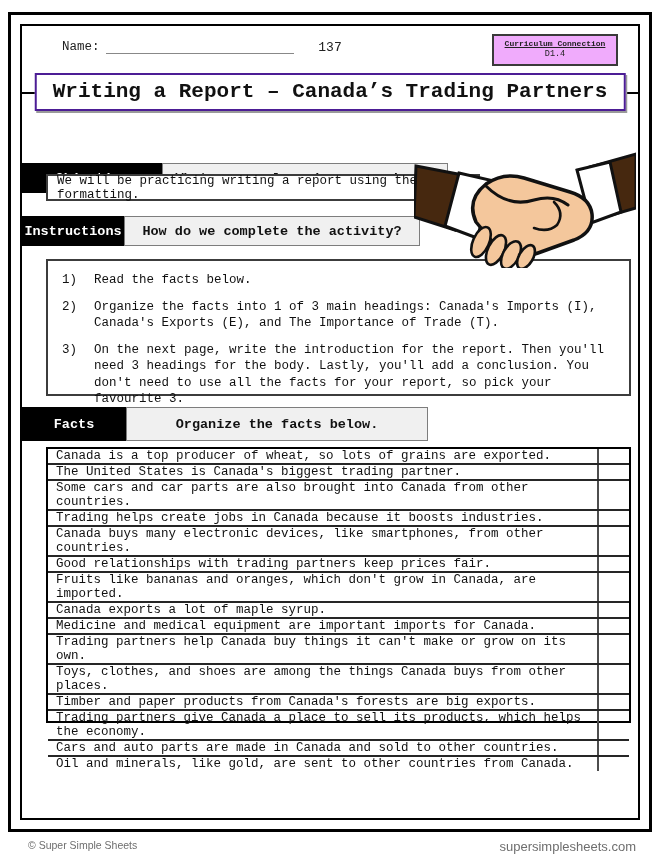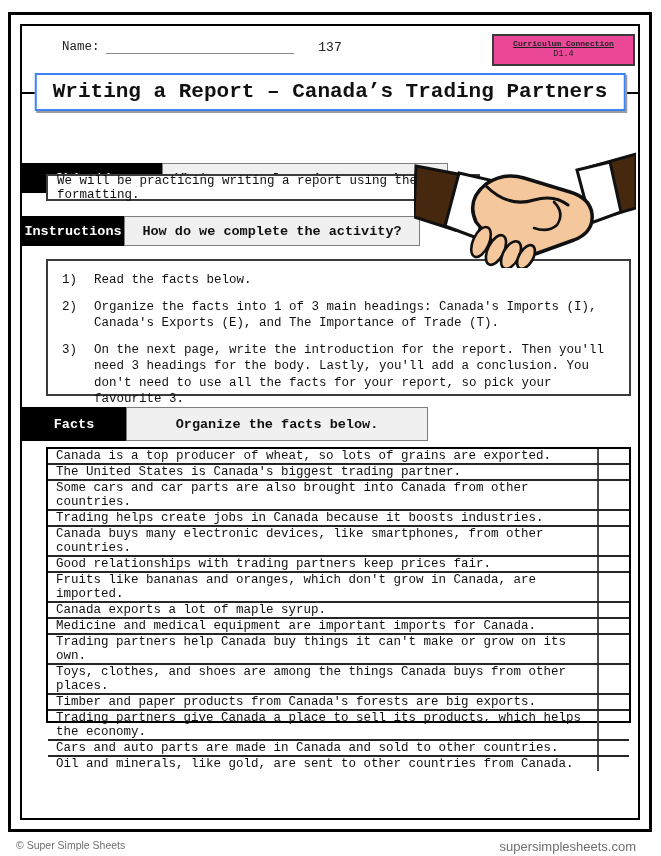--- a/index.html
+++ b/index.html
@@ -20,31 +20,31 @@
   .name-row { position:absolute; top:14px; left:40px; font-size:12.5px; color:#222; }
   .name-line {
     display:inline-block; width:188px; border-bottom:1.5px solid #888;
     height:14px; margin-left:6px; vertical-align:bottom;
   }
   .page-number {
     position:absolute; top:14px; left:0; right:0; text-align:center;
     font-size:13px; color:#222;
   }
   .curriculum-box {
-    position:absolute; top:8px; right:3px; width:143px;
-    background:#ec4899; border:2px solid #3a3a3a; text-align:center;
+    position:absolute; top:8px; right:20px; width:126px;
+    background:#f0abfc; border:2px solid #3a3a3a; text-align:center;
     padding:3px 2px 4px; line-height:1.3;
   }
   .curriculum-title { font-size:8px; font-weight:bold; text-decoration:underline; color:#222; }
   .curriculum-code { font-size:8.5px; color:#222; }
   
   .title-line { position:absolute; top:66px; left:0; right:0; border-top:2px solid #000; }
   .title-box {
     position:absolute; top:47px; left:50%; transform:translateX(-50%);
-    background:#fff; border:2px solid #3b82f6; padding:5px 16px 6px;
+    background:#fff; border:2px solid #4c1d95; padding:5px 16px 6px;
     font-size:21px; font-weight:bold; white-space:nowrap;
     box-shadow:1.5px 2px 0 #9a9a9a;
   }
   
   .section-row { position:absolute; left:0; display:flex; height:30px; }
   .section-label {
     background:#000; color:#fff; font-weight:bold; font-size:13.5px;
     display:flex; align-items:center; justify-content:center;
   }
   .section-q {
@@ -83,21 +83,21 @@
     border:2px solid #000; background:#fff; display:flex; flex-direction:column;
   }
   .fact-row { flex:1; display:flex; border-bottom:2px solid #262626; }
   .fact-row:last-child { border-bottom:none; }
   .fact-text {
     flex:1; display:flex; align-items:center; padding-left:8px;
     font-size:12.5px; color:#111;
   }
   .fact-answer { width:32px; flex:none; border-left:2px solid #4d4d4d; }
   
-  .footer-left  { position:absolute; left:16px;  top:839px; font-size:10.5px; color:#6e6e6e; }
+  .footer-left  { position:absolute; left:28px;  top:839px; font-size:10.5px; color:#6e6e6e; }
   .footer-right { position:absolute; right:25px; top:839px; font-size:13px; color:#6e6e6e; }
 </style>
 </head>
 <body>
 
 <div class="page-outer">
   <div class="page-inner">
 
     <div class="name-row">
       <span>Name:</span><span class="name-line"></span>

